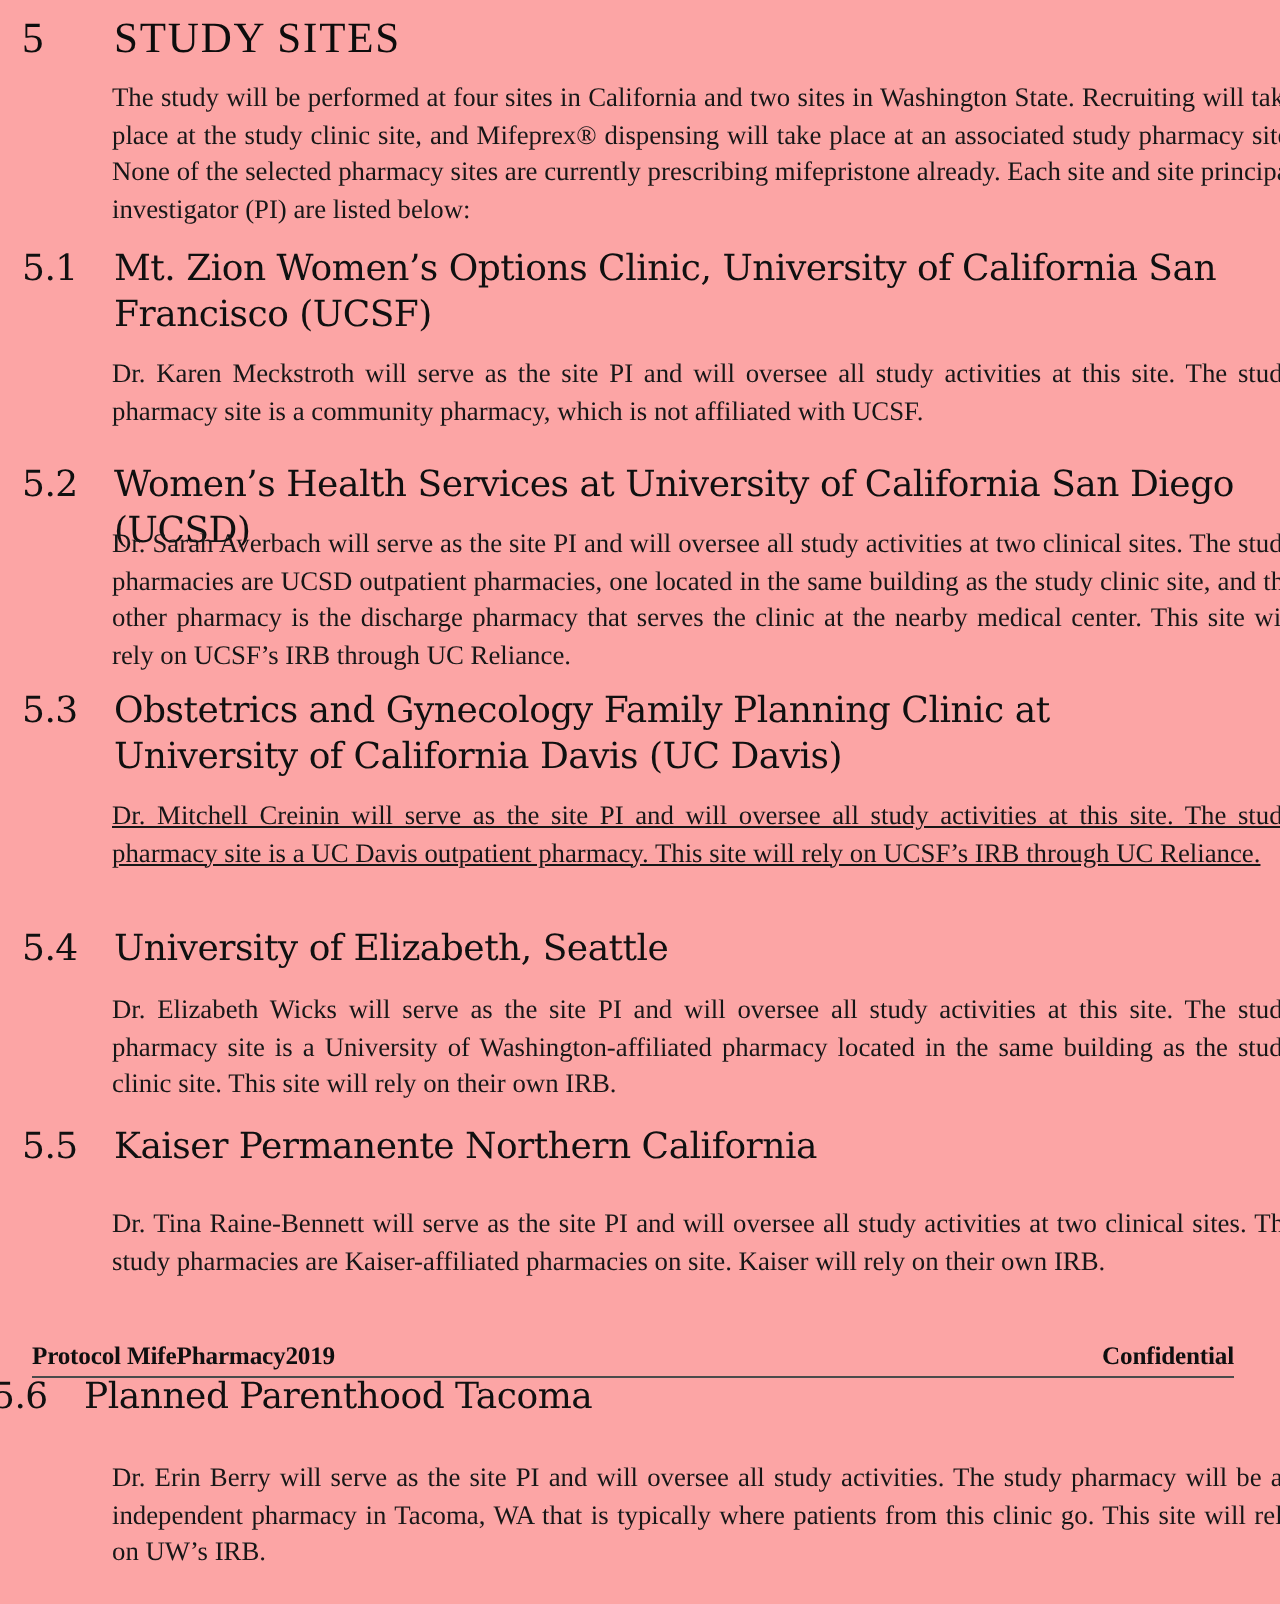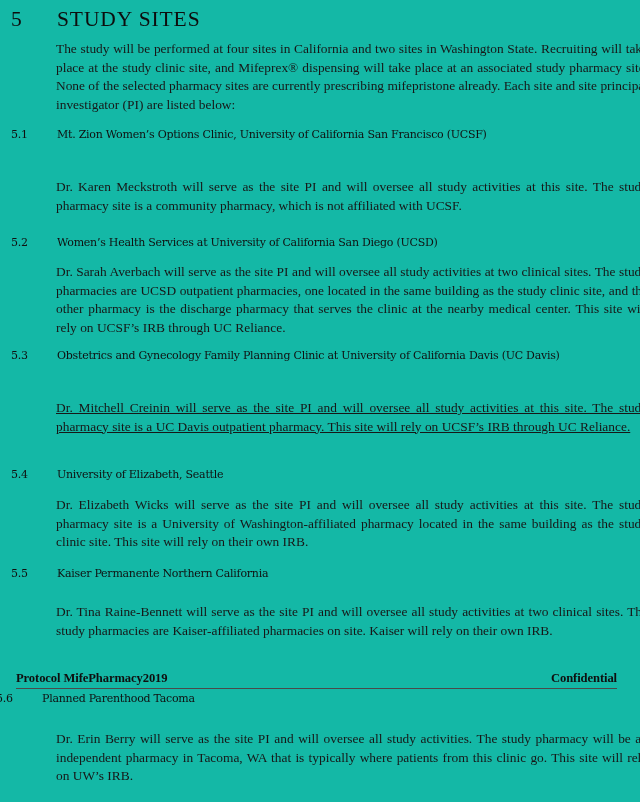--- a/index.html
+++ b/index.html
@@ -16,21 +16,21 @@
     color: #141414;
     -webkit-font-smoothing: antialiased;
   }
 
   .page {
     position: absolute;
     left: 0;
     top: 0;
     width: 640px;
     height: 802px;
-    background: #14b8a6;
+    background: #fca5a5;
   }
 
   
   .chapter-heading {
     position: absolute;
     left: 11px;
     top: 6px;
     width: 610px;
     font-size: 21.5px;
     line-height: 27px;
@@ -57,21 +57,21 @@
     text-justify: inter-word;
     color: #171717;
     margin-left: 32px;
   }
 
   
   .subsec {
     position: absolute;
     left: 11px;
     width: 606px;
-    font-size: 11px;
+    font-size: 18px;
     line-height: 22.5px;
     color: #101010;
     font-family: "DejaVu Serif", "Liberation Serif", serif;
     letter-spacing: -0.25px;
   }
   .subsec .num {
     position: absolute;
     left: 0;
     top: 0;
     width: 46px;

